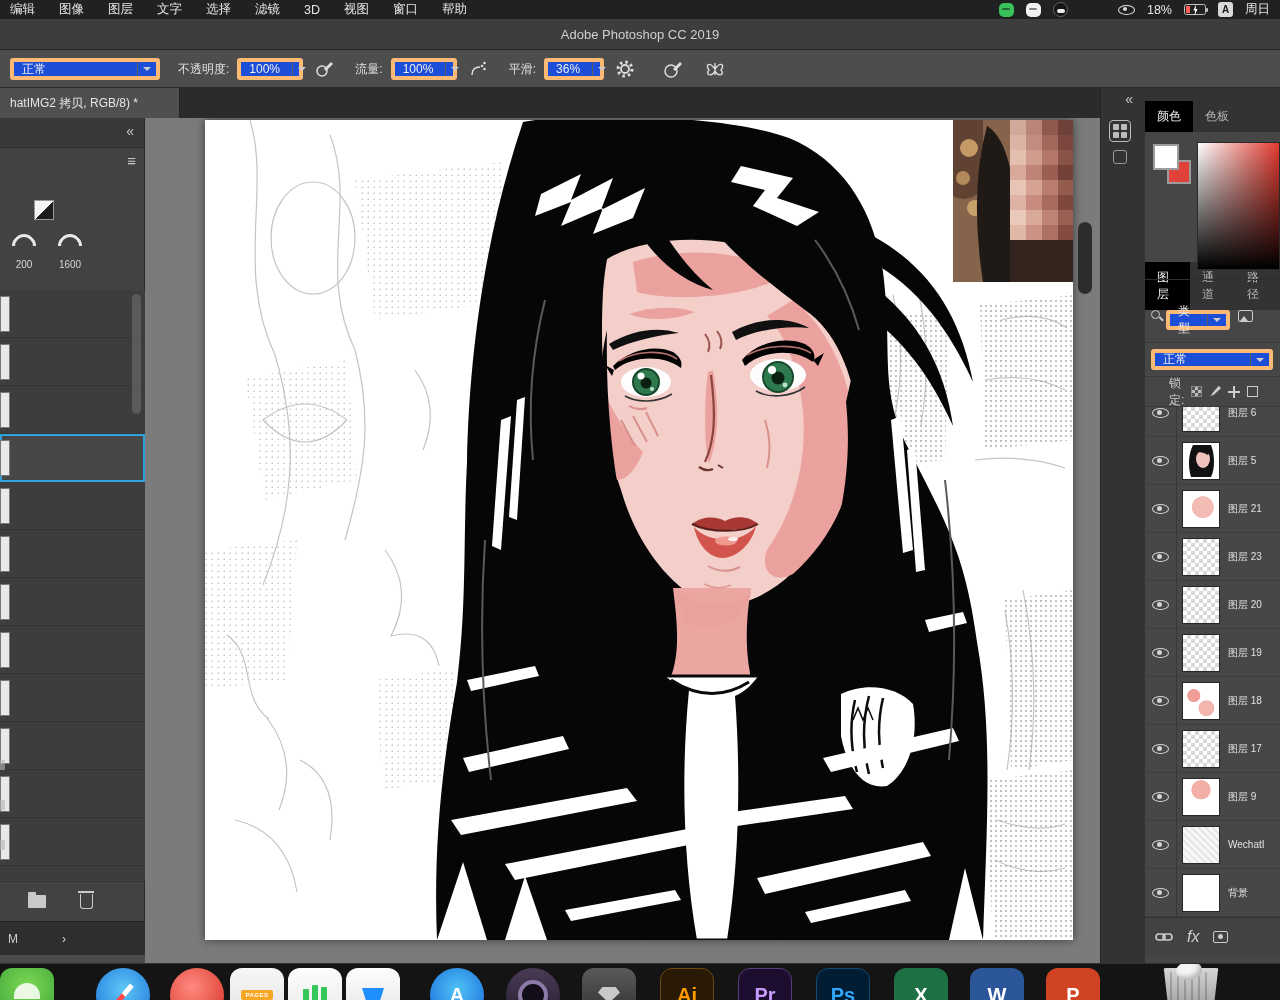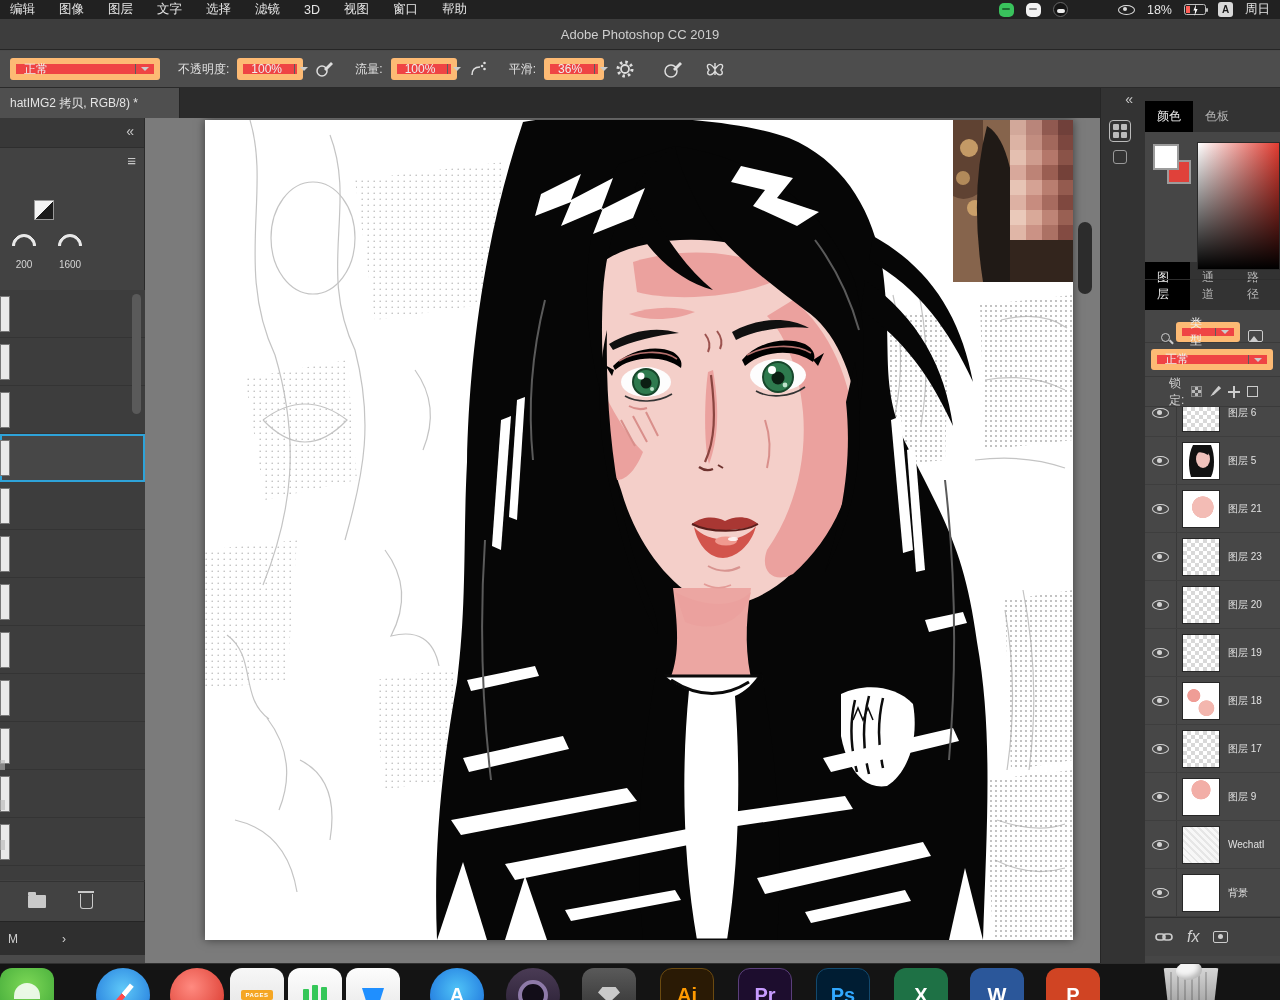--- a/index.html
+++ b/index.html
@@ -27,21 +27,21 @@
  display:flex;align-items:center;justify-content:center}
 .daytxt{font-size:12.5px}
 
 
 .titlebar{position:absolute;left:0;top:19px;width:1280px;height:31px;background:#3d3d3d;border-bottom:1px solid #262626;
  display:flex;align-items:center;justify-content:center;font-size:13px;color:#cfcfcf}
 
 
 .optionsbar{position:absolute;left:0;top:51px;width:1280px;height:37px;background:#4d4d4d;border-bottom:1px solid #2a2a2a;
  display:flex;align-items:center;padding:0 10px;gap:8px;font-size:12px;color:#e0e0e0}
-.field{display:flex;align-items:center;height:22px;background:#ef4444;border:6px solid #fdba74;border-radius:3px;
+.field{display:flex;align-items:center;height:22px;background:#1d4ed8;border:4px solid #fdba74;border-radius:3px;
  padding:0 0 0 8px;color:#eee;gap:12px}
 .field .val{flex:1}
 .field .chvbox{height:100%;display:flex;align-items:center;padding:0 5px;border-left:1px solid #5d5d5d}
 .chv{width:0;height:0;border:4px solid transparent;border-top-color:#ccc;margin-top:4px}
 .ob-label{margin-left:10px;white-space:nowrap}
 .obicon{display:flex;align-items:center;justify-content:center;width:26px;height:26px}
 
 
 .tabbar{position:absolute;left:0;top:88px;width:1100px;height:30px;background:#2b2b2b}
 .doctab{position:absolute;left:0;top:0;height:30px;width:180px;background:#4f4f4f;border-right:1px solid #242424;
@@ -87,21 +87,21 @@
 
 .rightpanel{position:absolute;left:1145px;top:88px;width:135px;height:875px;background:#464646;font-size:12px}
 .tabstrip{height:30px;background:#333;display:flex;align-items:flex-end}
 .ptab{padding:7px 12px 7px;color:#b5b5b5;background:#333}
 .ptab.active{background:#000000;color:#ededed}
 .colorbody{height:148px;position:relative;border-bottom:1px solid #2e2e2e}
 .fgswatch{position:absolute;left:8px;top:12px;width:26px;height:26px;background:#fff;border:2px solid #9c9c9c;z-index:2}
 .bgswatch{position:absolute;left:22px;top:28px;width:24px;height:24px;background:#e0413a;border:2px solid #9c9c9c}
 .svfield{position:absolute;left:52px;top:10px;width:83px;height:128px;border:1px solid #2a2a2a;
  background:linear-gradient(to bottom,rgba(0,0,0,0),#000),linear-gradient(to right,#fff,#e23b30)}
-.filterrow{height:33px;display:flex;align-items:flex-end;gap:6px;padding:0 16px;border-bottom:1px solid #3a3a3a}
+.filterrow{height:33px;display:flex;align-items:flex-start;gap:6px;padding:0 6px;border-bottom:1px solid #3a3a3a}
 .searchic{width:9px;height:9px;border:1.6px solid #ccc;border-radius:50%;position:relative;flex:none}
 .searchic::after{content:"";position:absolute;left:7px;top:7px;width:5px;height:1.6px;background:#ccc;transform:rotate(45deg)}
 .imgic{width:15px;height:12px;border:1.5px solid #ccc;border-radius:2px;position:relative;flex:none;margin-left:2px}
 .imgic::after{content:"";position:absolute;left:1px;bottom:0;border-left:4px solid transparent;border-right:4px solid transparent;border-bottom:5px solid #ccc}
 .blendrow{height:34px;display:flex;align-items:center;padding:0 6px;border-bottom:1px solid #3a3a3a}
 .lockrow{height:30px;display:flex;align-items:center;gap:7px;padding:0 24px;border-bottom:1px solid #3a3a3a;color:#cfcfcf}
 .lk{flex:none}
 .lk-checker{width:11px;height:11px;border:1px solid #888;
  background-image:linear-gradient(45deg,#bbb 25%,transparent 25%,transparent 75%,#bbb 75%),linear-gradient(45deg,#bbb 25%,transparent 25%,transparent 75%,#bbb 75%);
  background-size:6px 6px;background-position:0 0,3px 3px;background-color:#555}

